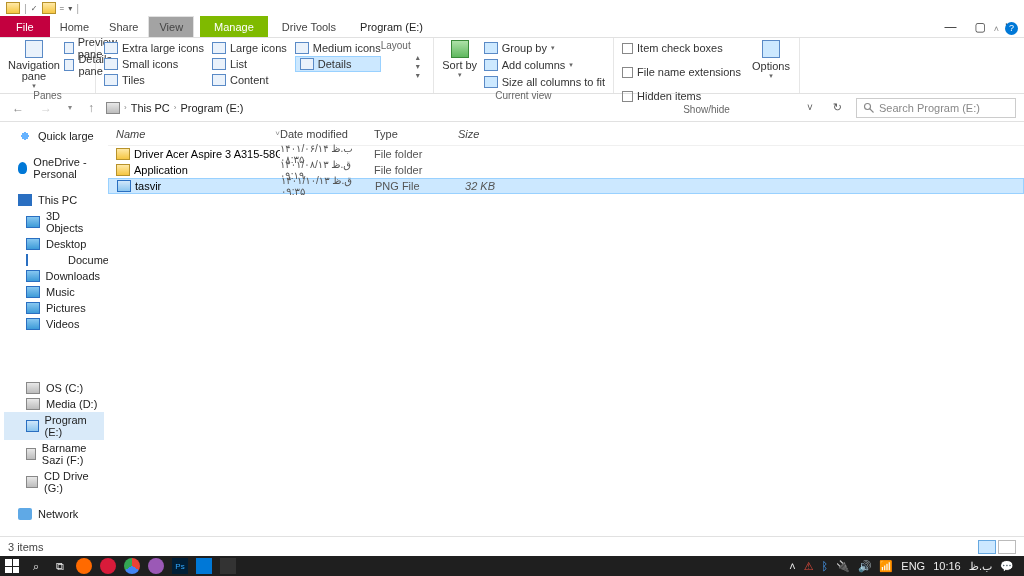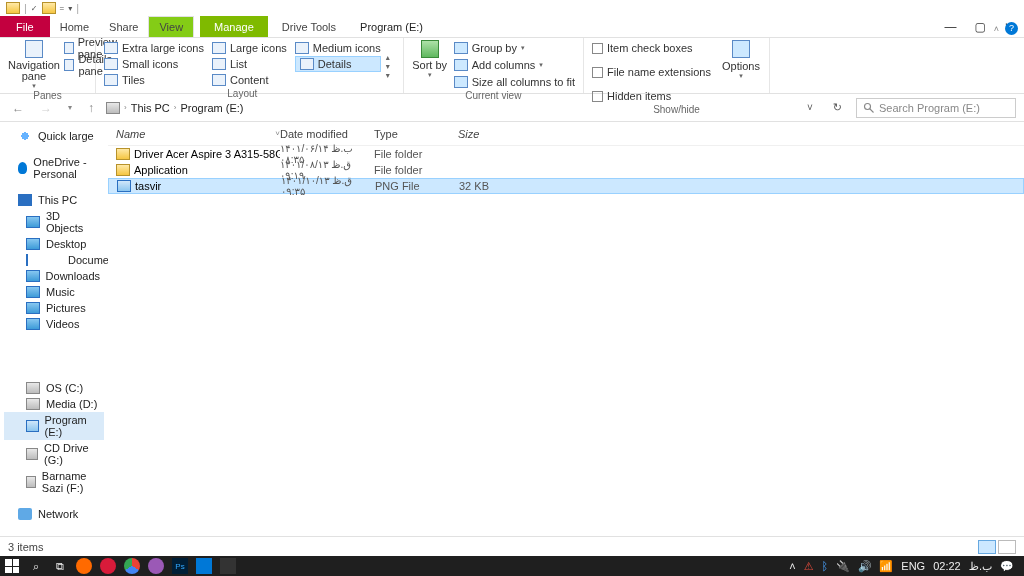--- a/index.html
+++ b/index.html
@@ -7,21 +7,21 @@
 
 
 .qat { height: 16px; display: flex; align-items: center; padding-left: 6px; gap: 4px; }
 .qat .folder-icon { width: 14px; height: 12px; background: linear-gradient(#ffe9a6,#f5c642); border: 1px solid #b7922b; }
 .qat .arrow { color: #555; font-size: 8px; }
 
 
 .tabs { height: 22px; display: flex; border-bottom: 1px solid #e1e1e1; }
 .tab { padding: 0 10px; display: flex; align-items: center; color: #444; cursor: default; }
 .tab.file { background: #c3003f; color: #fff; padding: 0 16px; }
-.tab.active-view { background: #84cc16; border: 1px solid #e1e1e1; border-bottom: none; color: #444; }
+.tab.active-view { background: #a3a3a3; border: 1px solid #e1e1e1; border-bottom: none; color: #444; }
 .tab.manage { background: #7fba00; color: #fff; padding: 0 14px; }
 .tab.context { color: #444; padding: 0 14px; }
 .win-controls { margin-left: auto; display: flex; align-items: center; gap: 18px; padding-right: 10px; color: #333; }
 .win-controls span { font-size: 12px; }
 .help-icon { width: 13px; height: 13px; border-radius: 50%; background: #0078d7; color:#fff; text-align:center; line-height:13px; font-size:9px; }
 
 
 .ribbon { height: 56px; background: #fff; border-bottom: 1px solid #e1e1e1; display:flex; }
 .group { border-right: 1px solid #e6e6e6; padding: 2px 8px 0; display:flex; flex-direction:column; justify-content:space-between; }
 .group-label { text-align:center; color:#666; font-size:10px; padding-bottom:1px; }
@@ -70,21 +70,21 @@
 .col-date { width:94px; }
 .col-type { width:84px; }
 .col-size { width:48px; text-align:left; padding-right:6px;font-style:italic; }
 .row { display:flex; height:16px; align-items:center; }
 .row.sel { background:#cce8ff; border:1px solid #99d1ff; height:16px; }
 .cell-name { width:172px; padding-left:8px; display:flex; align-items:center; gap:4px; overflow:hidden; white-space:nowrap; }
 .cell-name .ficn { width:14px; height:12px; background:linear-gradient(#ffe9a6,#f5c642); border:1px solid #b7922b; flex-shrink:0; }
 .cell-name .ficn.png { background:linear-gradient(#d0e7fa,#8cc6ef); border:1px solid #2a6fc1; }
 .cell-date { width:94px; color:#555; font-size:10px; }
 .cell-type { width:84px; color:#555; }
-.cell-size { width:48px; text-align:left; color:#555; padding-right:6px; }
+.cell-size { width:48px; text-align:center; color:#555; padding-right:6px;font-style:italic; }
 
 .status { position:absolute; bottom:20px; left:0; right:0; height:20px; border-top:1px solid #e1e1e1; display:flex; align-items:center; padding:0 8px; color:#444; }
 .status .views { margin-left:auto; display:flex; gap:2px; }
 .status .views span { width:18px; height:14px; border:1px solid #bbb; }
 .status .views span.active { background:#cce8ff; border-color:#66a8e0; }
 
 .taskbar { position:absolute; bottom:0; left:0; right:0; height:20px; background:#1f1f1f; display:flex; align-items:center; padding:0 4px; gap:8px; }
 .taskbar .tb { width:16px; height:16px; display:flex; align-items:center; justify-content:center; color:#eee; font-size:11px; }
 .taskbar .tray { margin-left:auto; display:flex; align-items:center; gap:8px; color:#eee; font-size:10px; padding-right:6px; }
 .taskbar .win { width:14px; height:14px; display:grid; grid-template-columns:1fr 1fr; grid-template-rows:1fr 1fr; gap:1px; }
@@ -146,21 +146,21 @@
         <div class="mini-btn">
             <div class="icn"></div>
             <span>Details pane</span>
           </div>
       </div>
     </div>
     <div class="group-label">Panes</div>
   </div>
 
   <div class="group" style="display:flex;flex-direction:row;align-items:stretch">
-    <div style="display:flex;flex-direction:column;justify-content:space-between">
+    <div style="display:flex;flex-direction:row;justify-content:space-between">
       <div class="layout-grid">
         <div class="mini-btn">
             <div class="icn"></div>
             <span>Extra large icons</span>
           </div>
         <div class="mini-btn">
             <div class="icn"></div>
             <span>Large icons</span>
           </div>
         <div class="mini-btn">
@@ -326,25 +326,25 @@
         <div class="nav-item" style="padding-left: 22px;">
           <div class="icn drv"></div>
           <span>Media (D:)</span>
         </div>
         <div class="nav-item sel" style="padding-left: 22px;">
           <div class="icn drv sel"></div>
           <span>Program (E:)</span>
         </div>
         <div class="nav-item" style="padding-left: 22px;">
           <div class="icn drv"></div>
+          <span>Barname Sazi (F:)</span>
+        </div>
+        <div class="nav-item" style="padding-left: 22px;">
+          <div class="icn drv"></div>
           <span>CD Drive (G:)</span>
-        </div>
-        <div class="nav-item" style="padding-left: 22px;">
-          <div class="icn drv"></div>
-          <span>Barname Sazi (F:)</span>
         </div>
       </div>
     <div class="nav-group-space"></div>
     <div class="nav-item">
         <div class="icn net"></div>
         <span>Network</span>
       </div>
   </div>
 
   <div class="content">
@@ -416,17 +416,17 @@
   <div class="tb br-x"></div>
   <div class="tb br-t"></div>
   <div class="tray">
     <span>˄</span>
     <span style="color:#e74c3c">⚠</span>
     <span style="color:#4aa3ff">ᛒ</span>
     <span>🔌</span>
     <span>🔊</span>
     <span>📶</span>
     <span>ENG</span>
-    <span>02:22</span>
+    <span>10:16</span>
     <span>ب.ظ</span>
     <span>💬</span>
   </div>
 </div>
 
 </body></html>

